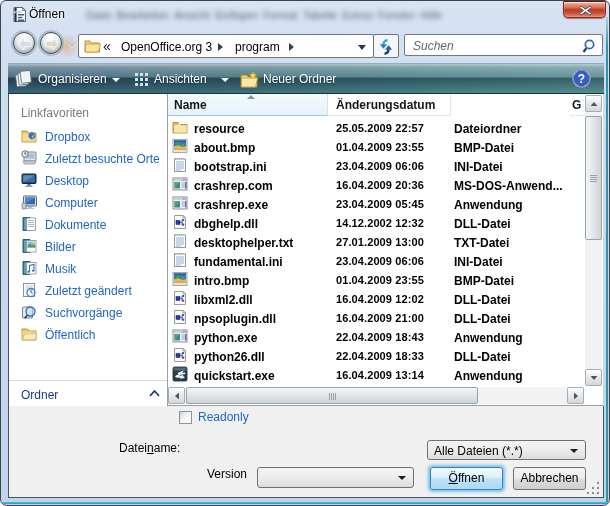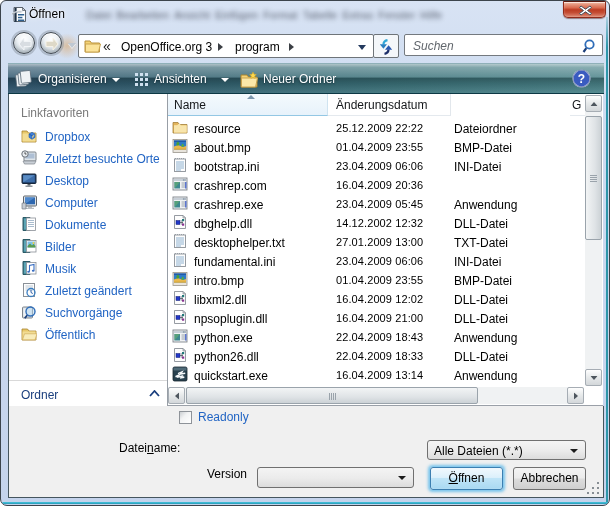--- a/index.html
+++ b/index.html
@@ -48,21 +48,21 @@
 #content{position:absolute;left:7px;top:93px;width:540px;height:312px;background:#fff;border-left:1px solid #45555e;border-right:1px solid #45555e;}
 #sidebar{position:absolute;left:0;top:0;width:158px;height:312px;background:#fff;}
 #sbdivider{position:absolute;left:158px;top:0;width:1px;height:312px;background:#989ea6;}
 #sidebar .hdr{position:absolute;left:12px;top:12px;color:#7a7a7a;}
 .sbitem{position:absolute;left:36px;color:#2265c4;white-space:nowrap;}
 .sbico{position:absolute;left:12px;}
 #ordnerbar{position:absolute;left:0px;top:286px;width:158px;height:25px;border-top:1px solid #d9d9d9;}
 #ordnerbar .otxt{position:absolute;left:12px;top:7px;color:#1b3f7e;}
 #ordnerbar svg{position:absolute;right:7px;top:9px;}
 
-#list{position:absolute;left:159px;top:0;width:435px;height:312px;background:#fff;}
+#list{position:absolute;left:159px;top:0;width:435px;height:312px;background:#fff;font-weight:bold;}
 #lheader{position:absolute;left:0;top:0;width:435px;height:22px;background:#fff;}
 .hcell{position:absolute;top:0;height:22px;border-right:1px solid #e2e7ec;border-bottom:1px solid #e4e9ee;}
 #hname{left:0px;width:160px;background:linear-gradient(180deg,#f4fafd 0%,#e7f2fb 100%);border-bottom:1px solid #93c7e4;border-right:1px solid #cfe3f0;}
 #hdate{left:160px;width:123px;}
 #htyp{left:283px;width:119px;}
 #hg{left:402px;width:15px;border-right:none;}
 .hcell span{position:absolute;top:4px;color:#14171a;}
 #sortarr{position:absolute;left:79px;top:1px;width:0;height:0;border-left:4px solid transparent;border-right:4px solid transparent;border-bottom:4px solid #7c97ad;}
 .row{position:absolute;left:0;width:417px;height:19px;}
 .row .nm{position:absolute;left:26px;top:5px;color:#000;}
@@ -373,21 +373,21 @@
         <div class="hcell" id="hg">
             <span style="left:2px;">G</span>
           </div>
       </div>
       <div id="rows">
         <div class="row" style="top:23px;">
             <svg width="16" height="16">
               <use href="#i-folder"></use>
             </svg>
             <span class="nm">resource</span>
-            <span class="dt">25.12.2009 22:22</span>
+            <span class="dt">25.05.2009 22:57</span>
             <span class="tp">Dateiordner</span>
           </div>
         <div class="row" style="top:42px;">
             <svg width="16" height="16">
               <use href="#i-bmp"></use>
             </svg>
             <span class="nm">about.bmp</span>
             <span class="dt">01.04.2009 23:55</span>
             <span class="tp">BMP-Datei</span>
           </div>
@@ -398,20 +398,21 @@
             <span class="nm">bootstrap.ini</span>
             <span class="dt">23.04.2009 06:06</span>
             <span class="tp">INI-Datei</span>
           </div>
         <div class="row" style="top:80px;">
             <svg width="16" height="16">
               <use href="#i-exe"></use>
             </svg>
             <span class="nm">crashrep.com</span>
             <span class="dt">16.04.2009 20:36</span>
+            <span class="tp">MS-DOS-Anwend...</span>
           </div>
         <div class="row" style="top:99px;">
             <svg width="16" height="16">
               <use href="#i-exe"></use>
             </svg>
             <span class="nm">crashrep.exe</span>
             <span class="dt">23.04.2009 05:45</span>
             <span class="tp">Anwendung</span>
           </div>
         <div class="row" style="top:118px;">

